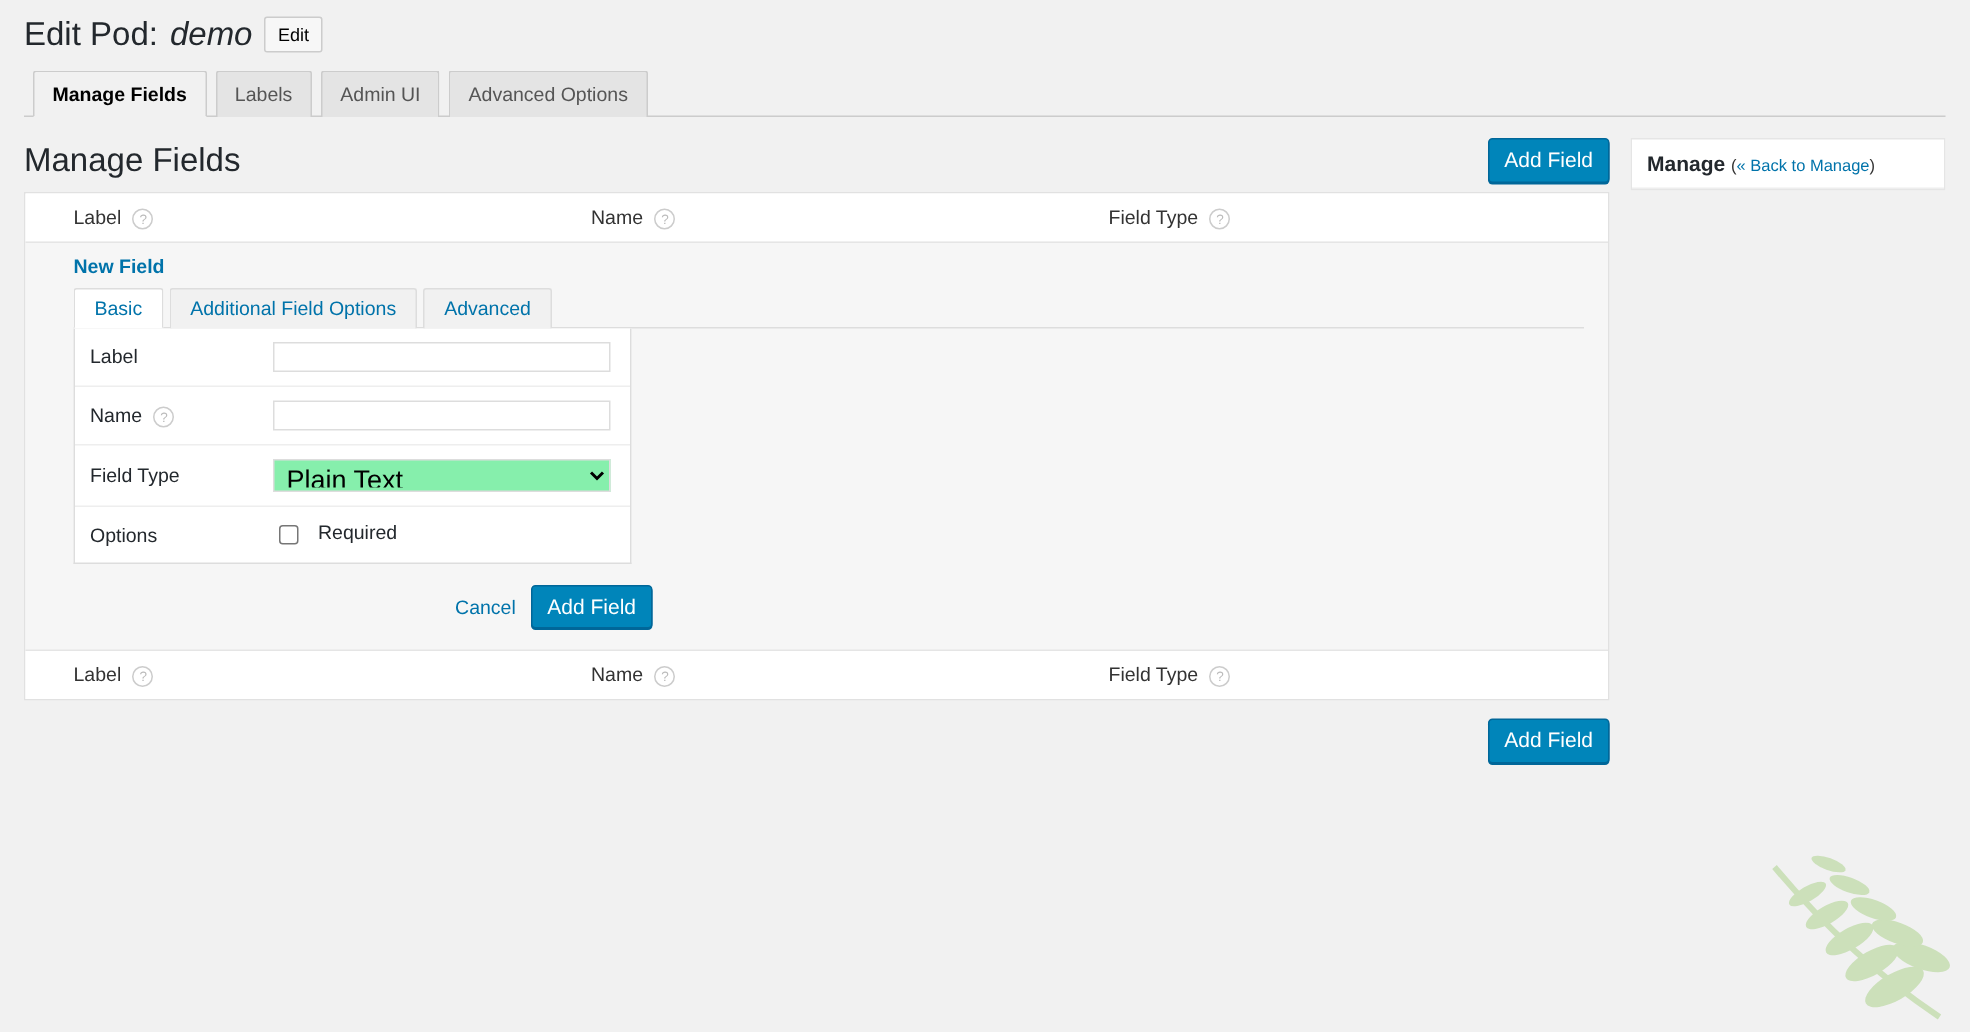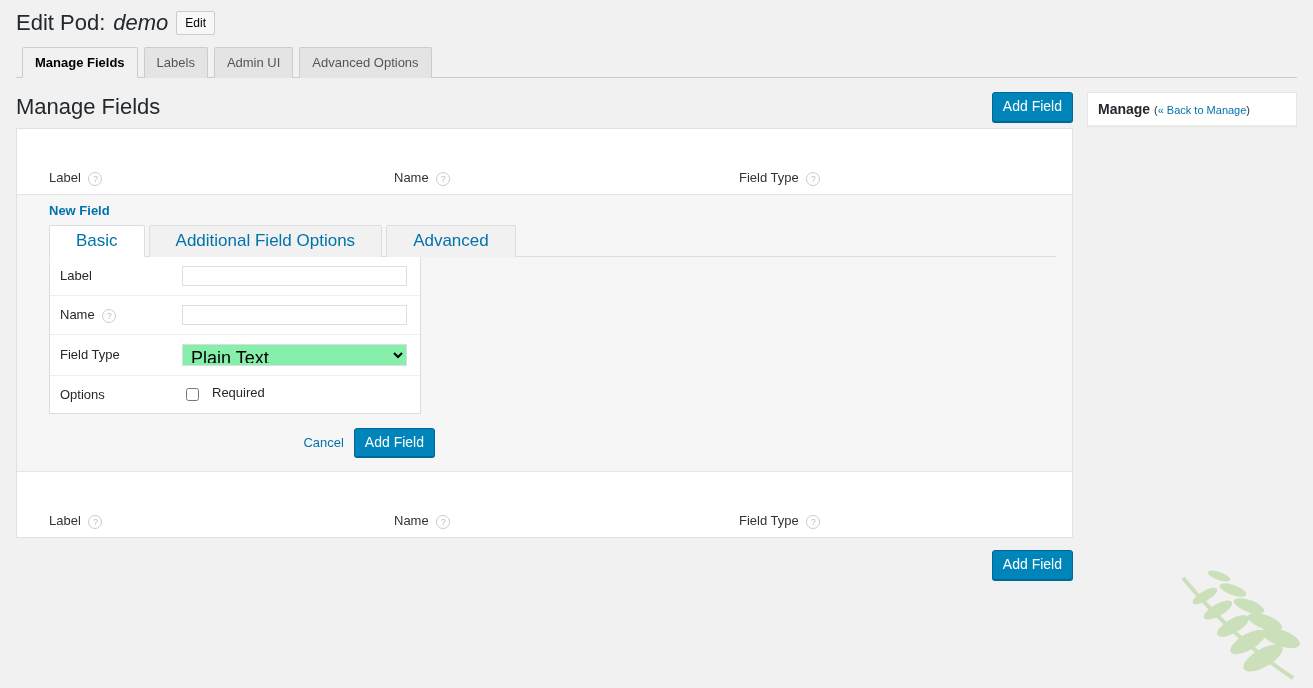--- a/index.html
+++ b/index.html
@@ -89,21 +89,20 @@
   }
   .table-wrap {
     border: 1px solid #e1e1e1;
     background: #fff;
   }
   .thead, .tfoot {
     display: flex;
     background: #fff;
     padding: 8px 0;
     color: #333;
-    margin-top: 33px;
   }
   .thead div, .tfoot div {
     padding: 0 16px 0 32px;
   }
   .col-label { width: 345px; }
   .col-name { width: 345px; }
   .col-type { flex: 1; }
   .help-icon {
     display: inline-flex;
     align-items: center;
@@ -130,27 +129,27 @@
     margin-bottom: 6px;
   }
   .sub-tabs {
     display: flex;
     list-style: none;
     margin: 0;
     padding: 0;
     border-bottom: 1px solid #ddd;
   }
   .sub-tabs li {
-    padding: 5px 26px;
+    padding: 5px 13px;
     border: 1px solid #ddd;
     border-bottom: none;
     background: #f1f1f1;
     color: #0073aa;
     margin-right: 4px;
-    font-size: 17px;
+    font-size: 13px;
     cursor: pointer;
     border-radius: 2px 2px 0 0;
     position: relative;
     top: 1px;
   }
   .sub-tabs li.active {
     background: #fff;
     border-bottom: 1px solid #fff;
   }
   .form-table {

